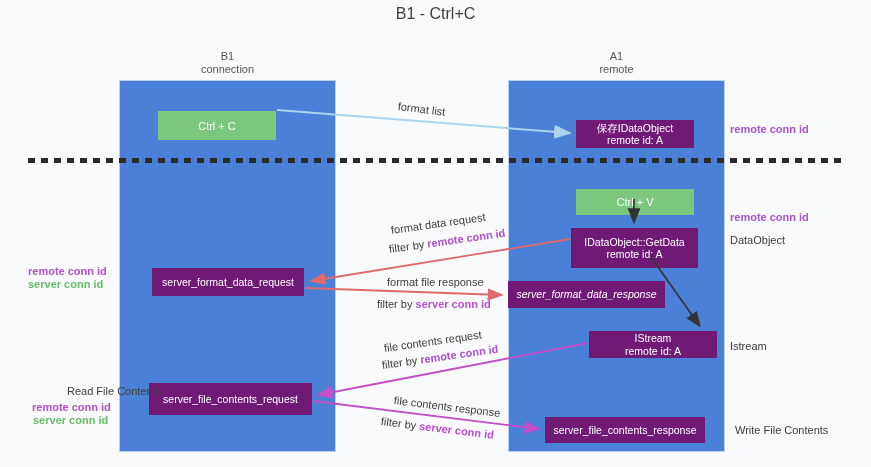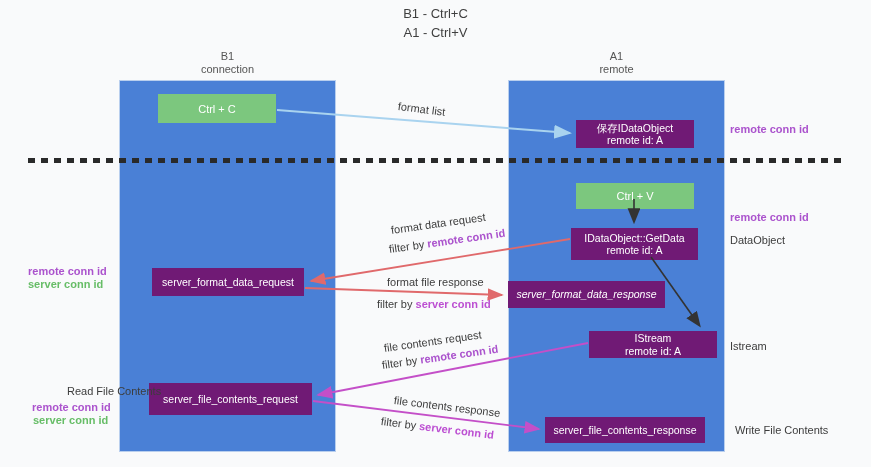--- a/index.html
+++ b/index.html
@@ -2,45 +2,44 @@
 <html><head>
 <meta charset="utf-8">
 <style>
   html,body{margin:0;padding:0;background:#f9fafb;}
   #canvas{
     position:relative;width:871px;height:467px;overflow:hidden;
     font-family:"Liberation Sans","DejaVu Sans",sans-serif;
     background:#f9fafb;color:#3d3d3d;
   }
   .abs{position:absolute;}
-  .title{width:100%;text-align:center;font-size:13px;line-height:19px;color:#3f3f3f;}
+  .title{width:100%;text-align:center;font-size:16px;line-height:19px;color:#3f3f3f;}
   .lane{background:#4a80d6;border:1px solid #b9cfee;box-sizing:border-box;}
   .lane-header{text-align:center;font-size:11px;line-height:13px;color:#555;}
   .box{display:flex;flex-direction:column;align-items:center;justify-content:center;
        color:#fff;text-align:center;box-sizing:border-box;}
-  .box-green{background:#7cc77e;font-size:11px;}
+  .box-green{background:#7cc77e;font-size:11px;margin-top:17px;}
   .box-orange{background:#701a75;font-size:10.5px;line-height:12.5px;}
   .edge-label{font-size:11px;color:#3d3d3d;white-space:nowrap;transform-origin:left center;}
   .rot-neg{transform:rotate(-8deg);}
   .rot-pos{transform:rotate(7deg);}
   .purple{color:#ab53cd;font-weight:bold;}
   .magenta{color:#bc4fd2;font-weight:bold;}
   .green-txt{color:#67bd67;font-weight:bold;}
   .margin-label{font-size:11px;white-space:nowrap;}
   .plain{color:#3c3c3c;}
   .dashed-line{height:5px;background:repeating-linear-gradient(90deg,#2a2a2a 0 7px,transparent 7px 13px);}
   svg.overlay{position:absolute;left:0;top:0;pointer-events:none;}
 </style>
 </head>
 <body>
 
 <div id="canvas">
 
   <div class="abs title" style="top:4px;">B1 - Ctrl+C</div>
-  <div class="abs title" style="top:23px;">A1 - Ctrl+V</div>
 
   <div class="abs lane-header" style="left:119px;top:50px;width:217px;">
     <div>B1</div>
     <div>connection</div>
   </div>
   <div class="abs lane-header" style="left:508px;top:50px;width:217px;">
     <div>A1</div>
     <div>remote</div>
   </div>
 
@@ -51,25 +50,25 @@
 
   <div class="abs box box-green" style="left:158px;top:94px;width:118px;height:29px;">
     <span>Ctrl + C</span>
   </div>
 
   <div class="abs box box-orange" style="left:576px;top:120px;width:118px;height:28px;">
     <span>保存IDataObject</span>
     <span>remote id: A</span>
   </div>
 
-  <div class="abs box box-green" style="left:576px;top:183px;width:118px;height:26px;">
+  <div class="abs box box-green" style="left:576px;top:172px;width:118px;height:26px;">
     <span>Ctrl + V</span>
   </div>
 
-  <div class="abs box box-orange" style="left:571px;top:228px;width:127px;height:32px;">
+  <div class="abs box box-orange" style="left:571px;top:228px;width:127px;height:40px;">
     <span>IDataObject::GetData</span>
     <span>remote id: A</span>
   </div>
 
   <div class="abs box box-orange" style="left:152px;top:268px;width:152px;height:28px;">
     <span>server_format_data_request</span>
   </div>
 
   <div class="abs box box-orange" style="left:508px;top:281px;width:157px;height:27px;font-style:italic;">
     <span>server_format_data_response</span>

